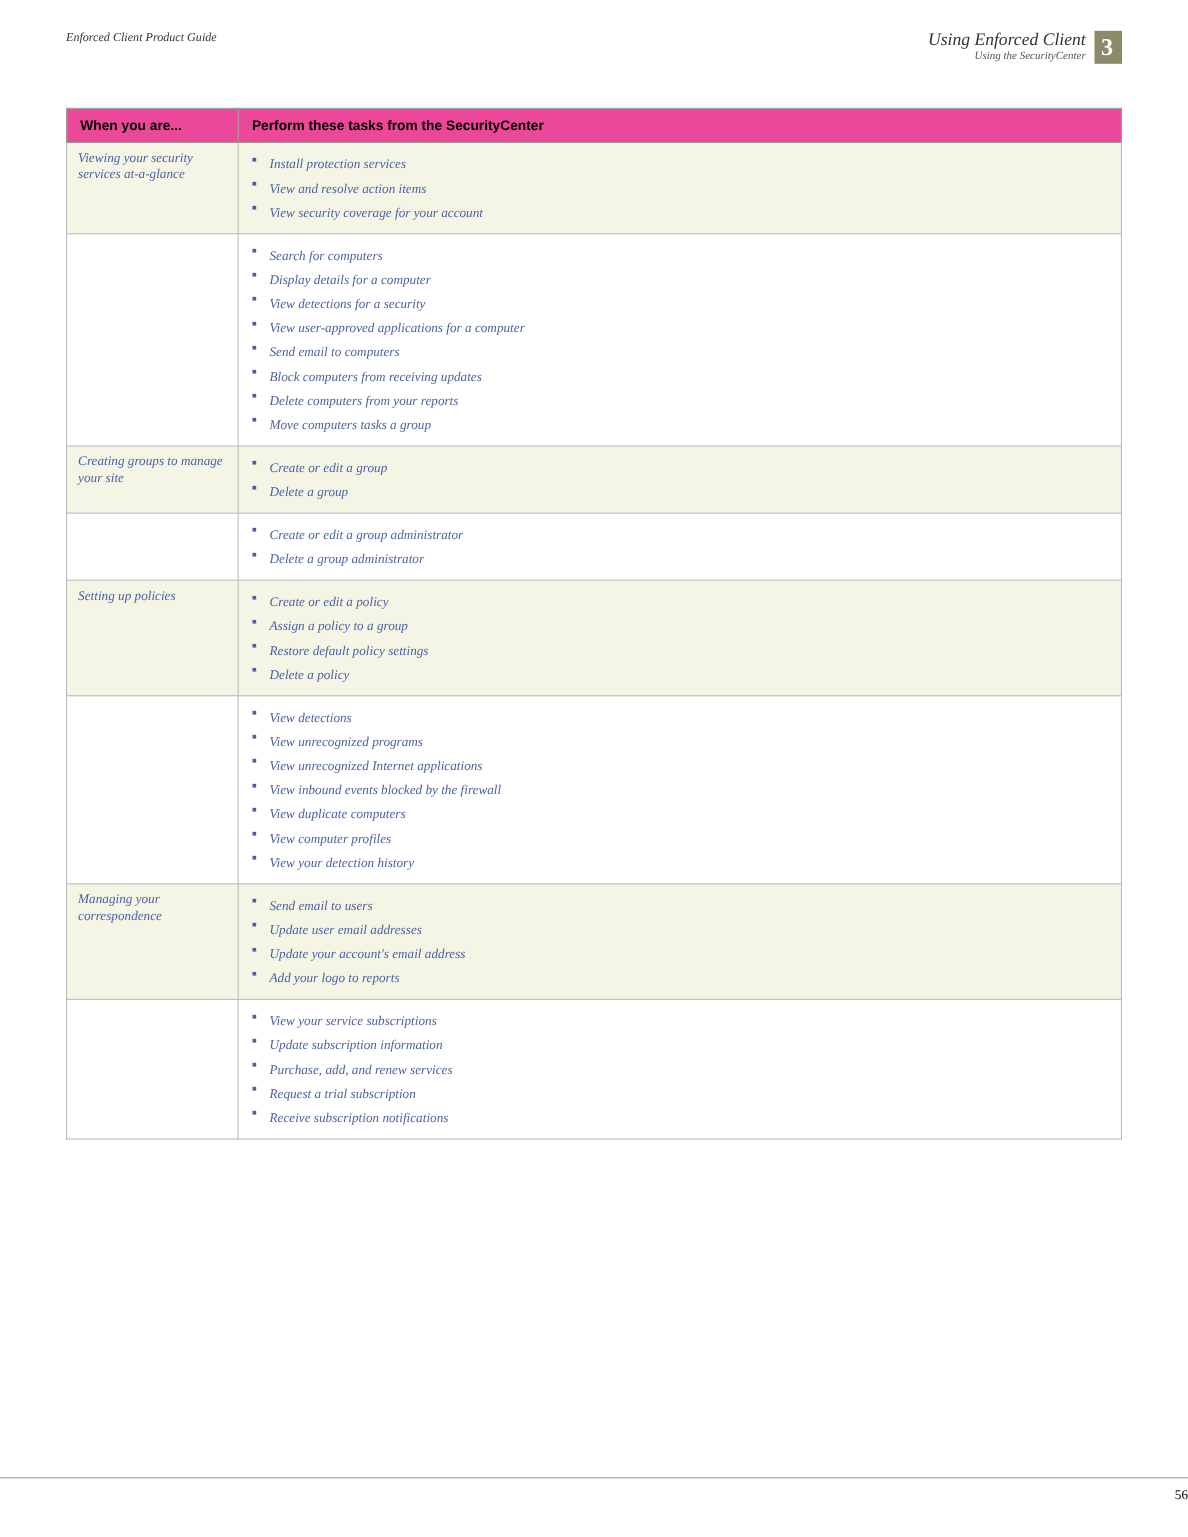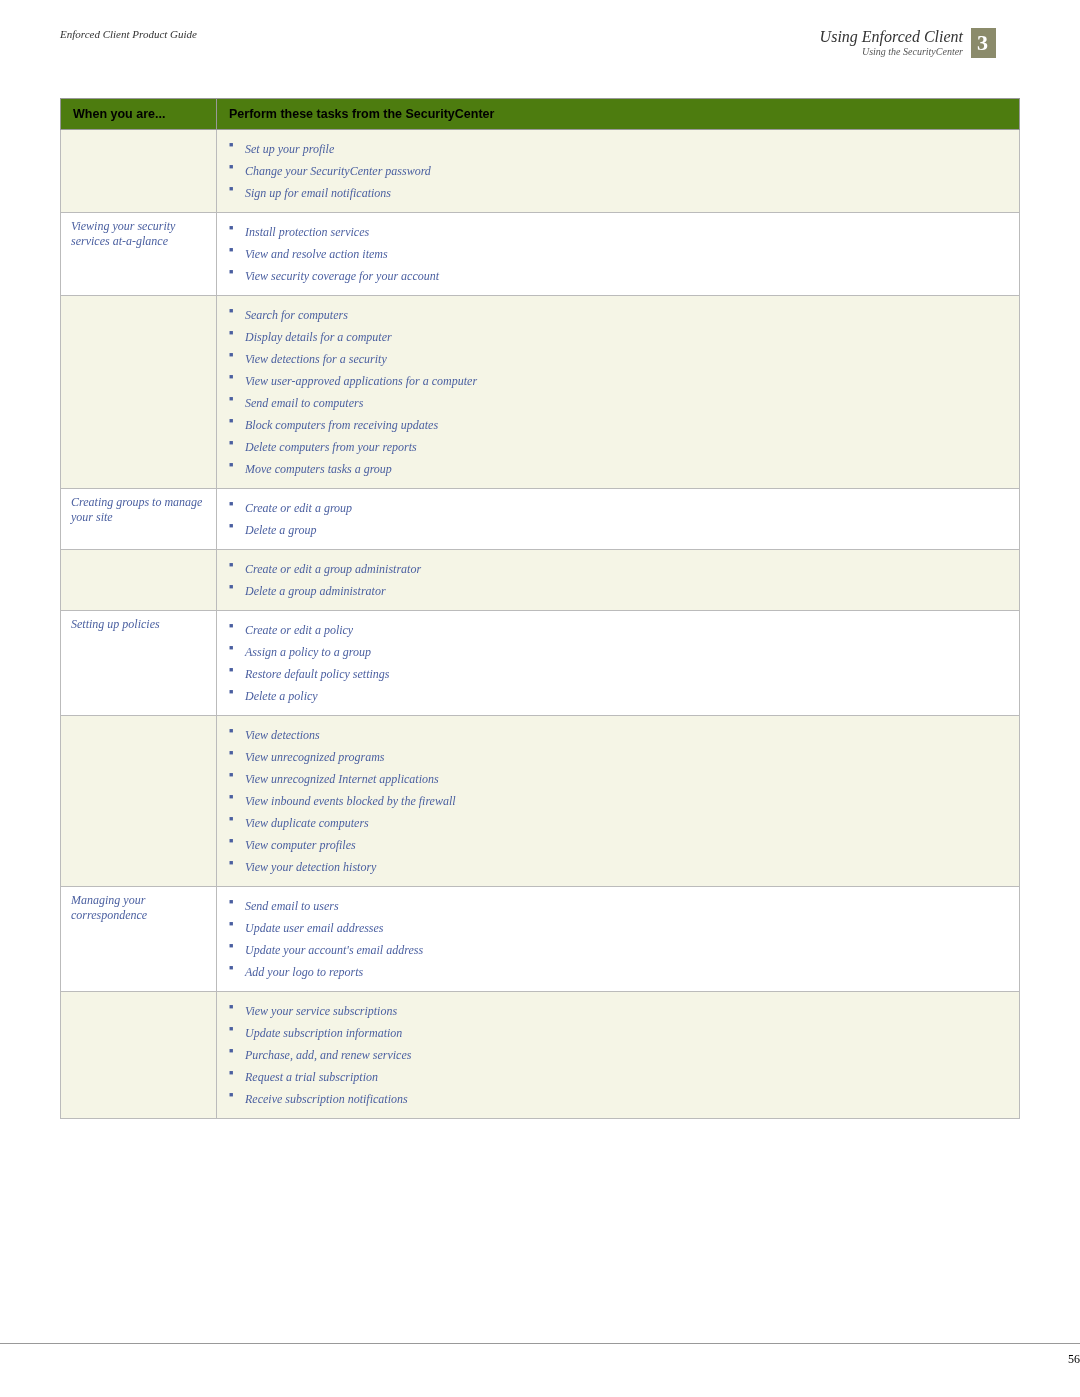--- a/index.html
+++ b/index.html
@@ -10,21 +10,21 @@
       color: #000;
       width: 1080px;
       min-height: 1397px;
       position: relative;
     }
 
     .page-header {
       display: flex;
       justify-content: space-between;
       align-items: flex-start;
-      padding: 28px 84px 10px 60px;
+      padding: 28px 60px 10px 60px;
       font-size: 11px;
       color: #333;
     }
     .page-header-left {
       font-style: italic;
     }
     .page-header-right {
       display: flex;
       align-items: flex-start;
       gap: 8px;
@@ -56,21 +56,21 @@
     }
 
     .main-table {
       width: 100%;
       border-collapse: collapse;
       border: 1.5px solid #999;
       margin-top: 10px;
     }
 
     .main-table th {
-      background: #4d7c0f;
+      background: #ec4899;
       border: 1.5px solid #999;
       padding: 8px 12px;
       font-size: 12.5px;
       font-weight: bold;
       font-style: normal;
       text-align: left;
       font-family: Arial, sans-serif;
     }
 
     .main-table td {
@@ -147,30 +147,20 @@
 
 <div class="page-content">
   <table class="main-table">
     <thead>
       <tr>
         <th>When you are...</th>
         <th>Perform these tasks from the SecurityCenter</th>
       </tr>
     </thead>
     <tbody id="table-body">
-    <tr>
-          <td class="row-label"></td>
-          <td>
-            <ul class="task-list">
-              <li>Set up your profile</li>
-              <li>Change your SecurityCenter password</li>
-              <li>Sign up for email notifications</li>
-            </ul>
-          </td>
-        </tr>
         <tr>
           <td class="row-label">Viewing your security services at-a-glance</td>
           <td>
             <ul class="task-list">
               <li>Install protection services</li>
               <li>View and resolve action items</li>
               <li>View security coverage for your account</li>
             </ul>
           </td>
         </tr>

